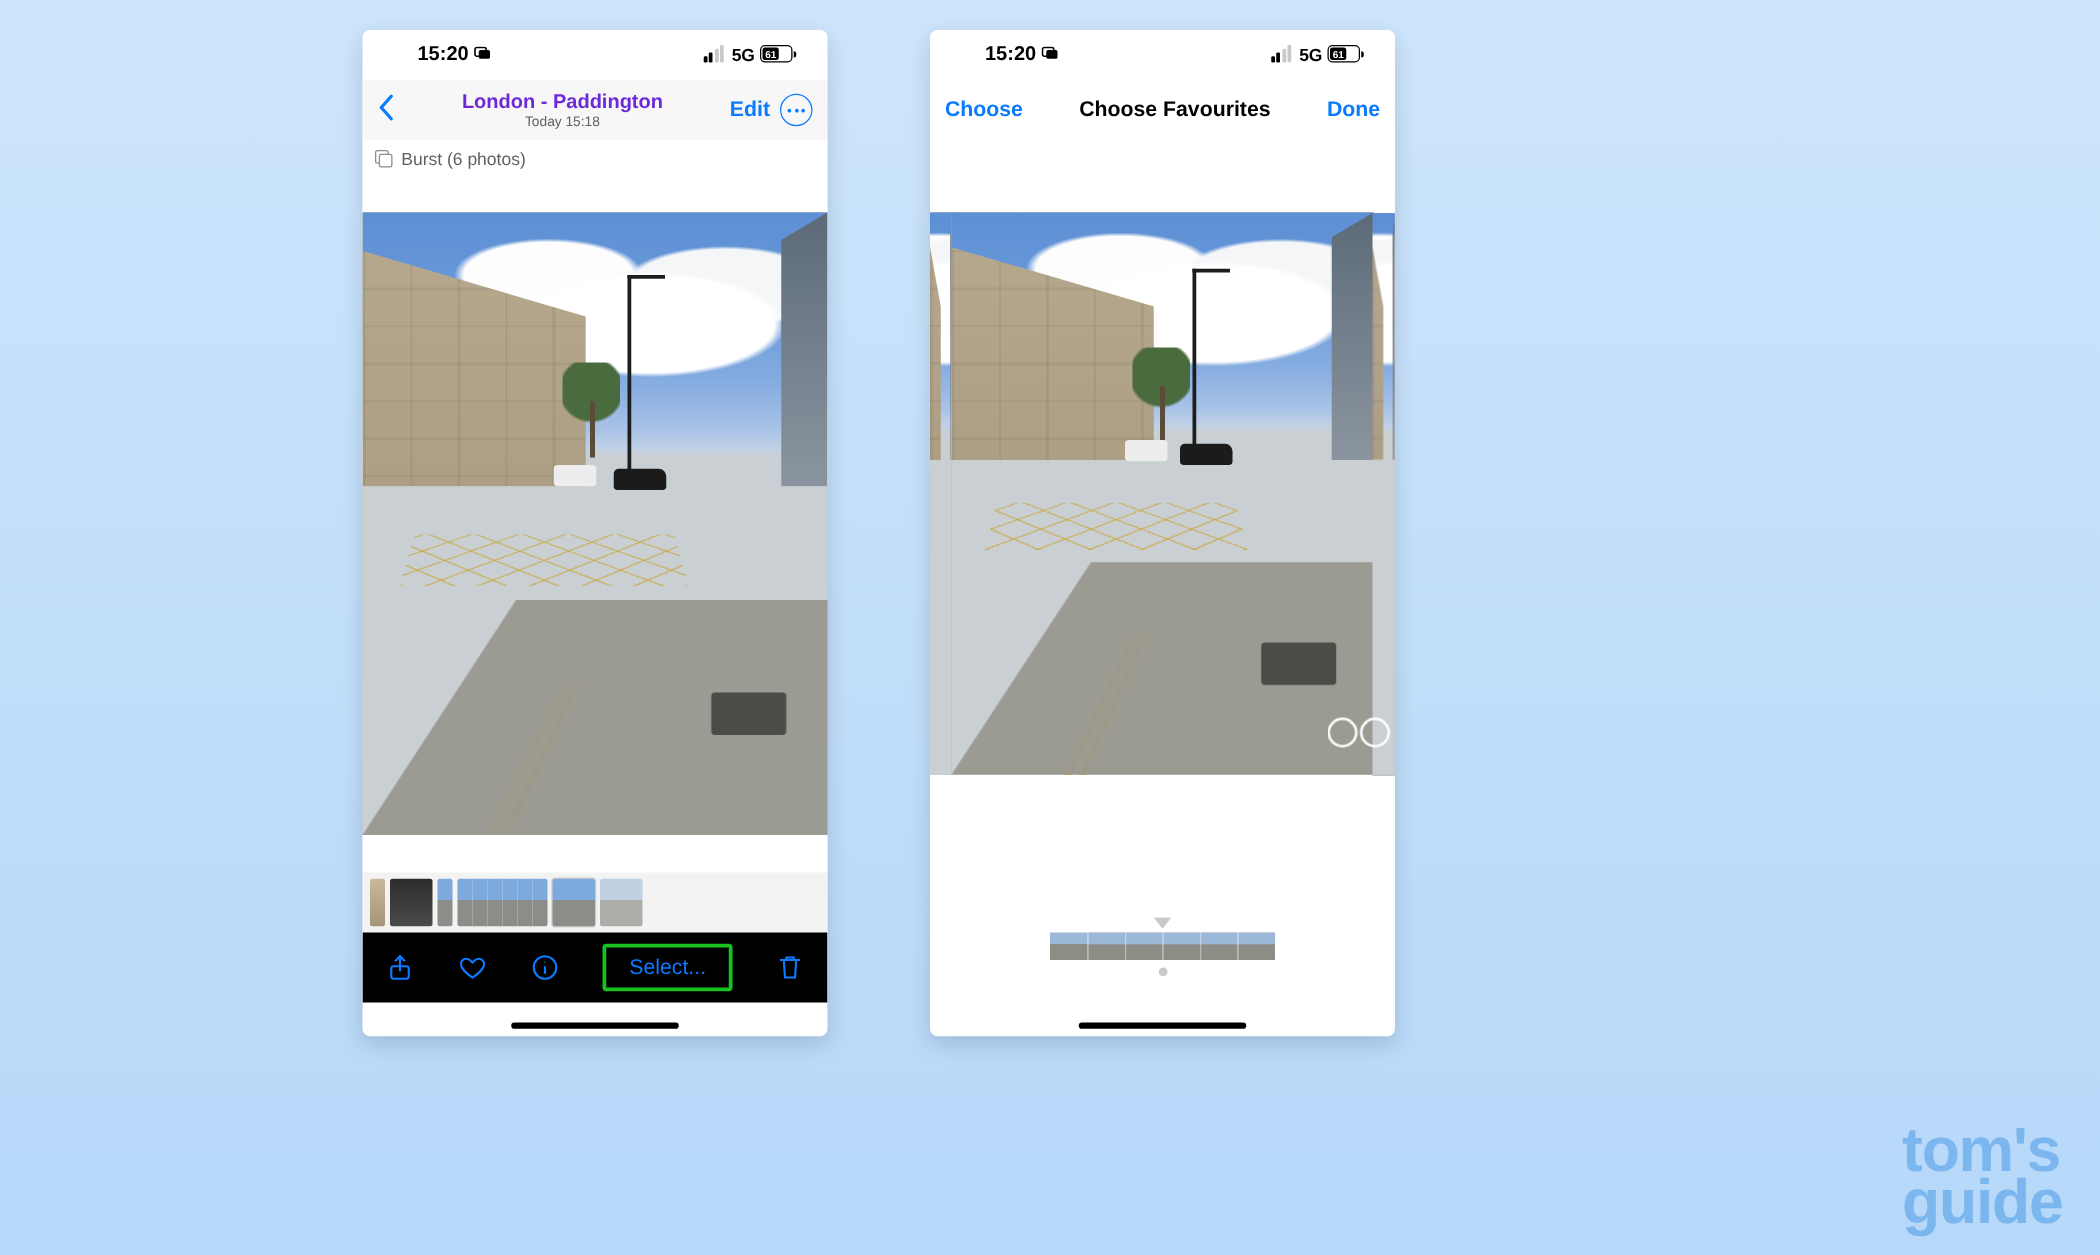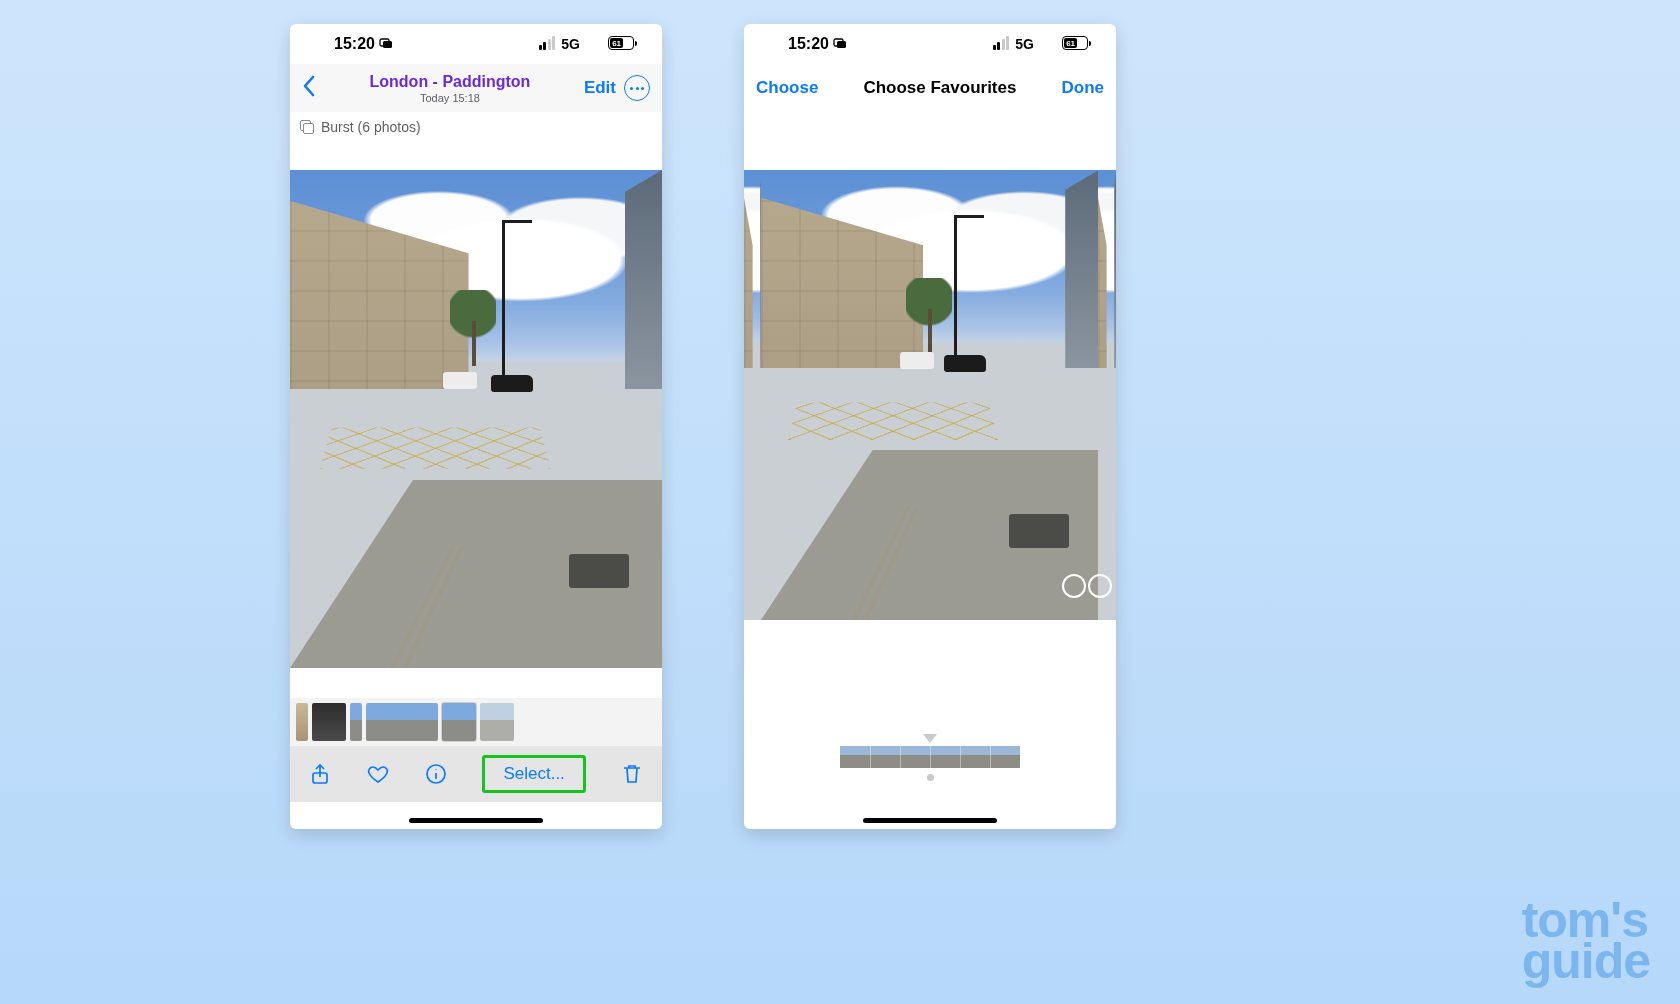--- a/index.html
+++ b/index.html
@@ -39,21 +39,21 @@
   .status-left { display: flex; align-items: flex-start; gap: 4px; }
   .status-right { display: flex; align-items: flex-start; gap: 4px; font-size: 14px; }
   .sig-bars { display: inline-flex; align-items: flex-end; gap: 1.5px; margin-right: 2px; }
   .sig-bars span { width: 3px; background: #000; border-radius: 1px; }
   .sig-bars span:nth-child(1){height:5px}
   .sig-bars span:nth-child(2){height:8px}
   .sig-bars span:nth-child(3){height:11px; background:#c9c9c9}
   .sig-bars span:nth-child(4){height:14px; background:#c9c9c9}
   .battery {
     width: 26px; height: 14px; border: 1.5px solid #000; border-radius: 4px;
-    position: relative; display:flex; align-items:center; padding:1px;margin-left:24px;
+    position: relative; display:flex; align-items:center; padding:1px;
   }
   .battery::after{
     content:""; position:absolute; right:-4px; top:4px; width:2.5px; height:5px;
     background:#000; border-radius:0 2px 2px 0;
   }
   .battery .fill{ width:60%; height:100%; background:#000; border-radius:2px; font-size:8px; color:#fff; display:flex; align-items:center; justify-content:center; }
 
   
   .nav-bar {
     height: 48px;
@@ -193,21 +193,21 @@
   .thumb-strip .t.big{ width:34px; }
   .thumb-strip .t.sky{ background:linear-gradient(180deg,#7da9dc 0 45%, #8c8c88 45%); }
   .thumb-strip .t.dark{ background:linear-gradient(180deg,#2d2d2d,#4a4a4a); }
   .thumb-strip .cluster{ display:flex; }
   .thumb-strip .cluster .t.narrow{ border-radius:0; }
   .thumb-strip .cluster .t.narrow:first-child{border-radius:2px 0 0 2px;}
   .thumb-strip .cluster .t.narrow:last-child{border-radius:0 2px 2px 0;}
 
   
   .toolbar{
-    height:56px; background:#e5e5e5;
+    height:56px; background:#000000;
     display:flex; align-items:center; justify-content:space-between;
     padding: 0 18px;
   }
   .toolbar .ico{ color:#0a7aff; display:flex; align-items:center; justify-content:center; }
   .toolbar svg{ width:24px; height:24px; stroke:#0a7aff; fill:none; stroke-width:1.7; }
   .select-btn{
     color:#0a7aff; font-size:17px;
     padding: 6px 18px;
     border: 3px solid #17c41f;
     border-radius:3px;

